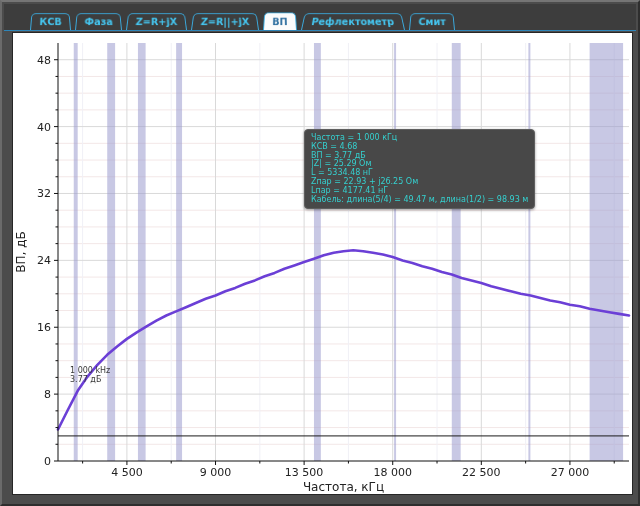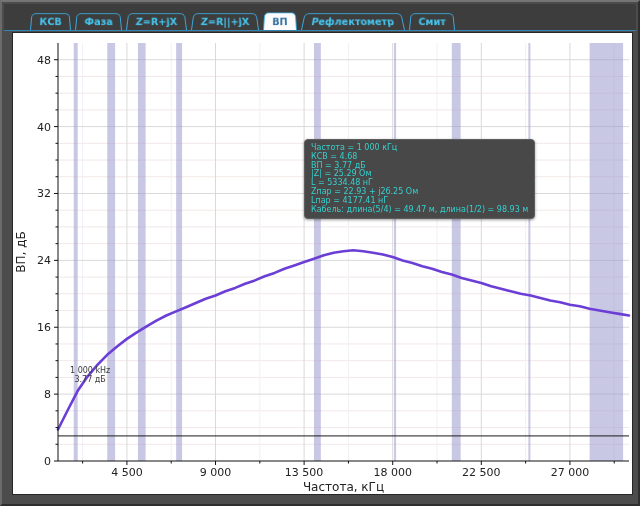--- a/index.html
+++ b/index.html
@@ -14,22 +14,22 @@
   .tab{flex:0 0 auto;margin-right:4px;padding:3px 8px 2px;background:#3d3d3d;color:#45c6f0;
        font-size:10px;font-weight:bold;line-height:12px;white-space:nowrap;
        border:1px solid #3aa9dd;border-bottom:none;border-radius:5px 5px 0 0;
        transform:perspective(9px) rotateX(2.2deg);transform-origin:bottom center;
        cursor:pointer;}
   .tab.active{background:#fbfbfb;color:#2f6f9f;padding-top:4px;}
   .panel{position:absolute;left:10px;top:30px;width:621px;height:463px;background:#ffffff;
          border:1px solid #262626;box-sizing:border-box;}
   .panel svg{position:absolute;left:0;top:0;}
   .marker-note{position:absolute;left:57px;top:333px;font-size:8px;line-height:9px;
-               color:#3a3a3a;white-space:nowrap;text-align:center;}
-  .tooltip{position:absolute;left:291px;top:106px;background:#484848;border:1px solid #5e5e5e;
+               color:#3a3a3a;white-space:nowrap;}
+  .tooltip{position:absolute;left:291px;top:96px;background:#484848;border:1px solid #5e5e5e;
            border-radius:4px;padding:4px 6px;box-shadow:0 1px 3px rgba(0,0,0,.4);}
   .tooltip div{font-size:8px;line-height:8.8px;color:#35d0cf;white-space:nowrap;}
   text{font-family:"DejaVu Sans",sans-serif;fill:#222;}
 </style>
 </head>
 <body>
 
 <div class="window">
   <div class="tabbar">
       <div class="tab">КСВ</div>

